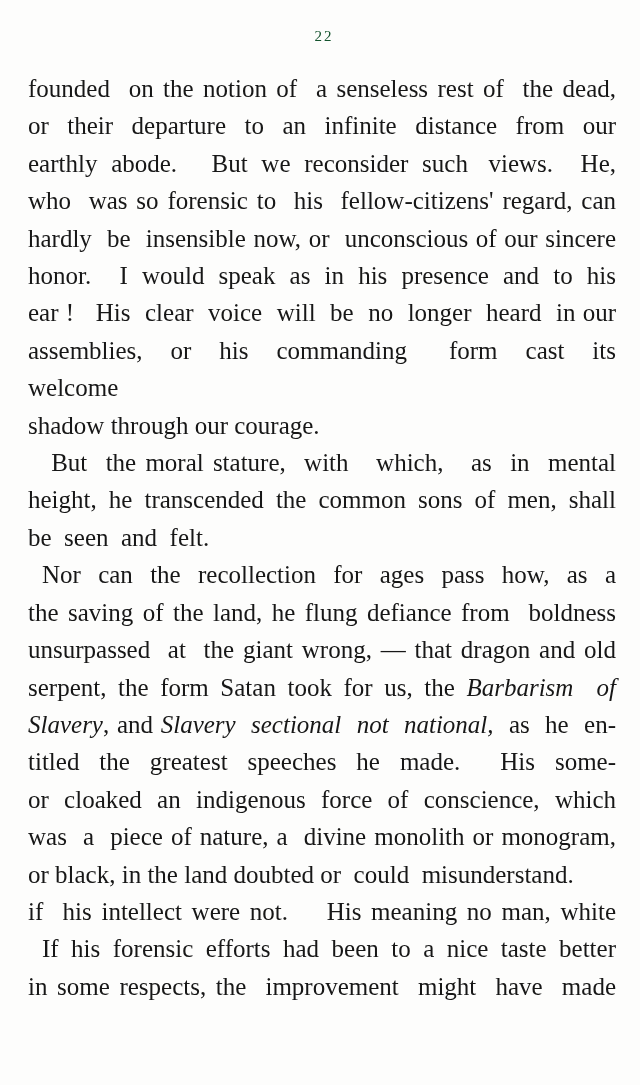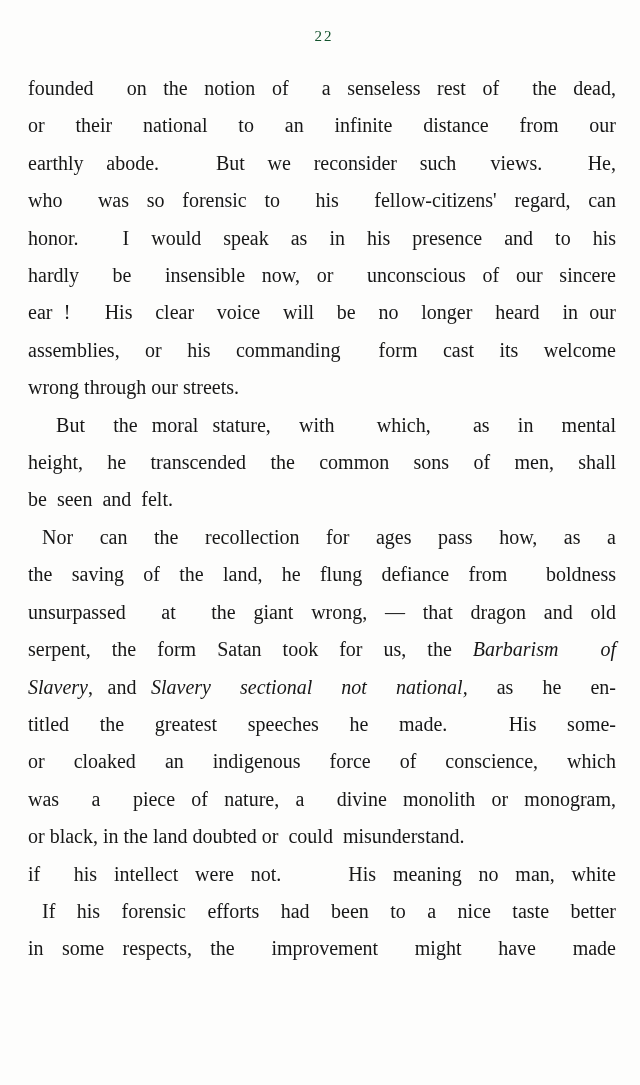--- a/index.html
+++ b/index.html
@@ -34,21 +34,21 @@
     color: #14532d;
   }
   .body-text {
     position: absolute;
     top: 70px;
     left: 28px;
     width: 588px;
   }
   p.para {
     margin: 0;
-    font-size: 20px;
+    font-size: 25px;
     line-height: 37.4px;
     text-align: justify;
     text-justify: inter-word;
     color: #171717;
     font-family: "Liberation Serif", serif;
   }
   p.para .ln {
     display: block;
     text-align: justify;
     text-align-last: justify;
@@ -68,28 +68,28 @@
 <body>
 
 <div class="page">
 
   <div class="page-number">22</div>
 
   <div class="body-text">
 
     <p class="para">
       <span class="ln">founded  on the notion of  a senseless rest of  the dead,</span>
-      <span class="ln">or  their  national  to  an  infinite  distance  from  our</span>
+      <span class="ln">or  their  departure  to  an  infinite  distance  from  our</span>
       <span class="ln">earthly  abode.     But  we  reconsider  such   views.    He,</span>
       <span class="ln">who  was so forensic to  his  fellow-citizens' regard, can</span>
+      <span class="ln">hardly  be  insensible now, or  unconscious of our sincere</span>
       <span class="ln">honor.    I  would  speak  as  in  his  presence  and  to  his</span>
-      <span class="ln">hardly  be  insensible now, or  unconscious of our sincere</span>
       <span class="ln">ear !   His  clear  voice  will  be  no  longer  heard  in our</span>
       <span class="ln">assemblies,  or  his  commanding   form  cast  its  welcome</span>
-      <span class="ln last">wrong through our streets.</span>
+      <span class="ln last">shadow through our courage.</span>
     </p>
 
     <p class="para">
       <span class="ln indent"> But  the moral stature,  with   which,   as  in  mental</span>
       <span class="ln">height, he transcended the common sons of men, shall</span>
       <span class="ln last">be  seen  and  felt.</span>
     </p>
 
     <p class="para">
       <span class="ln indent">Nor  can  the  recollection  for  ages  pass  how,  as  a</span>

